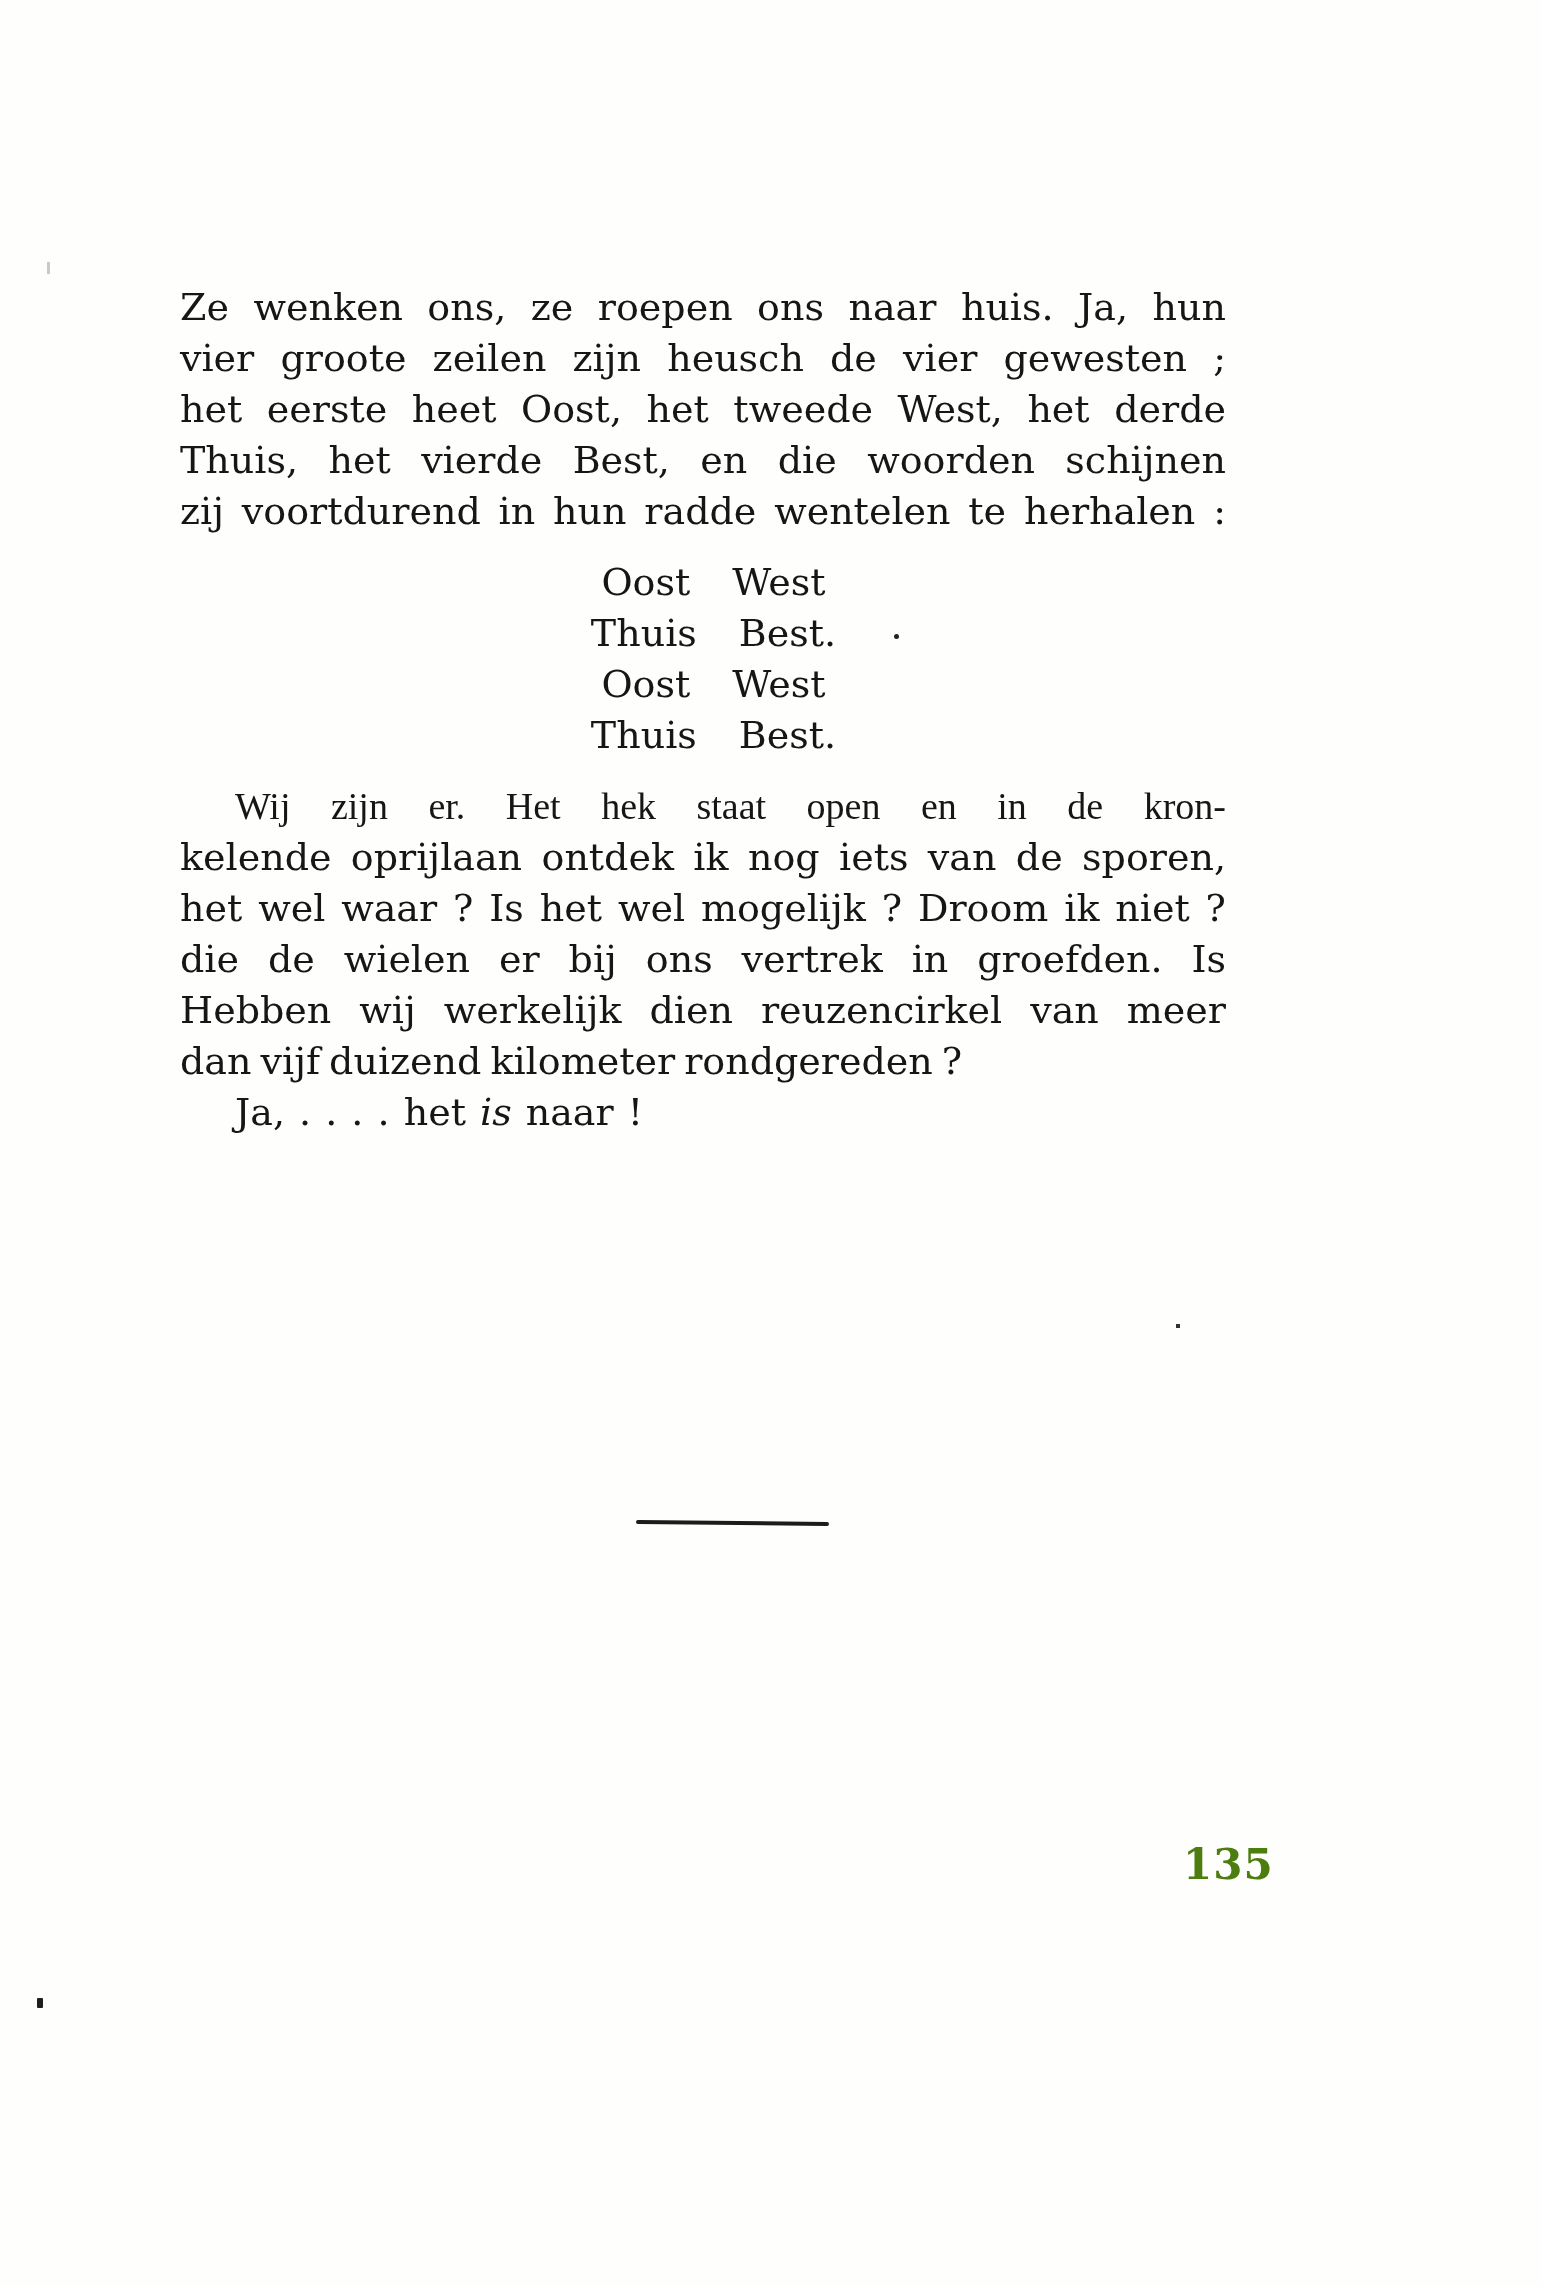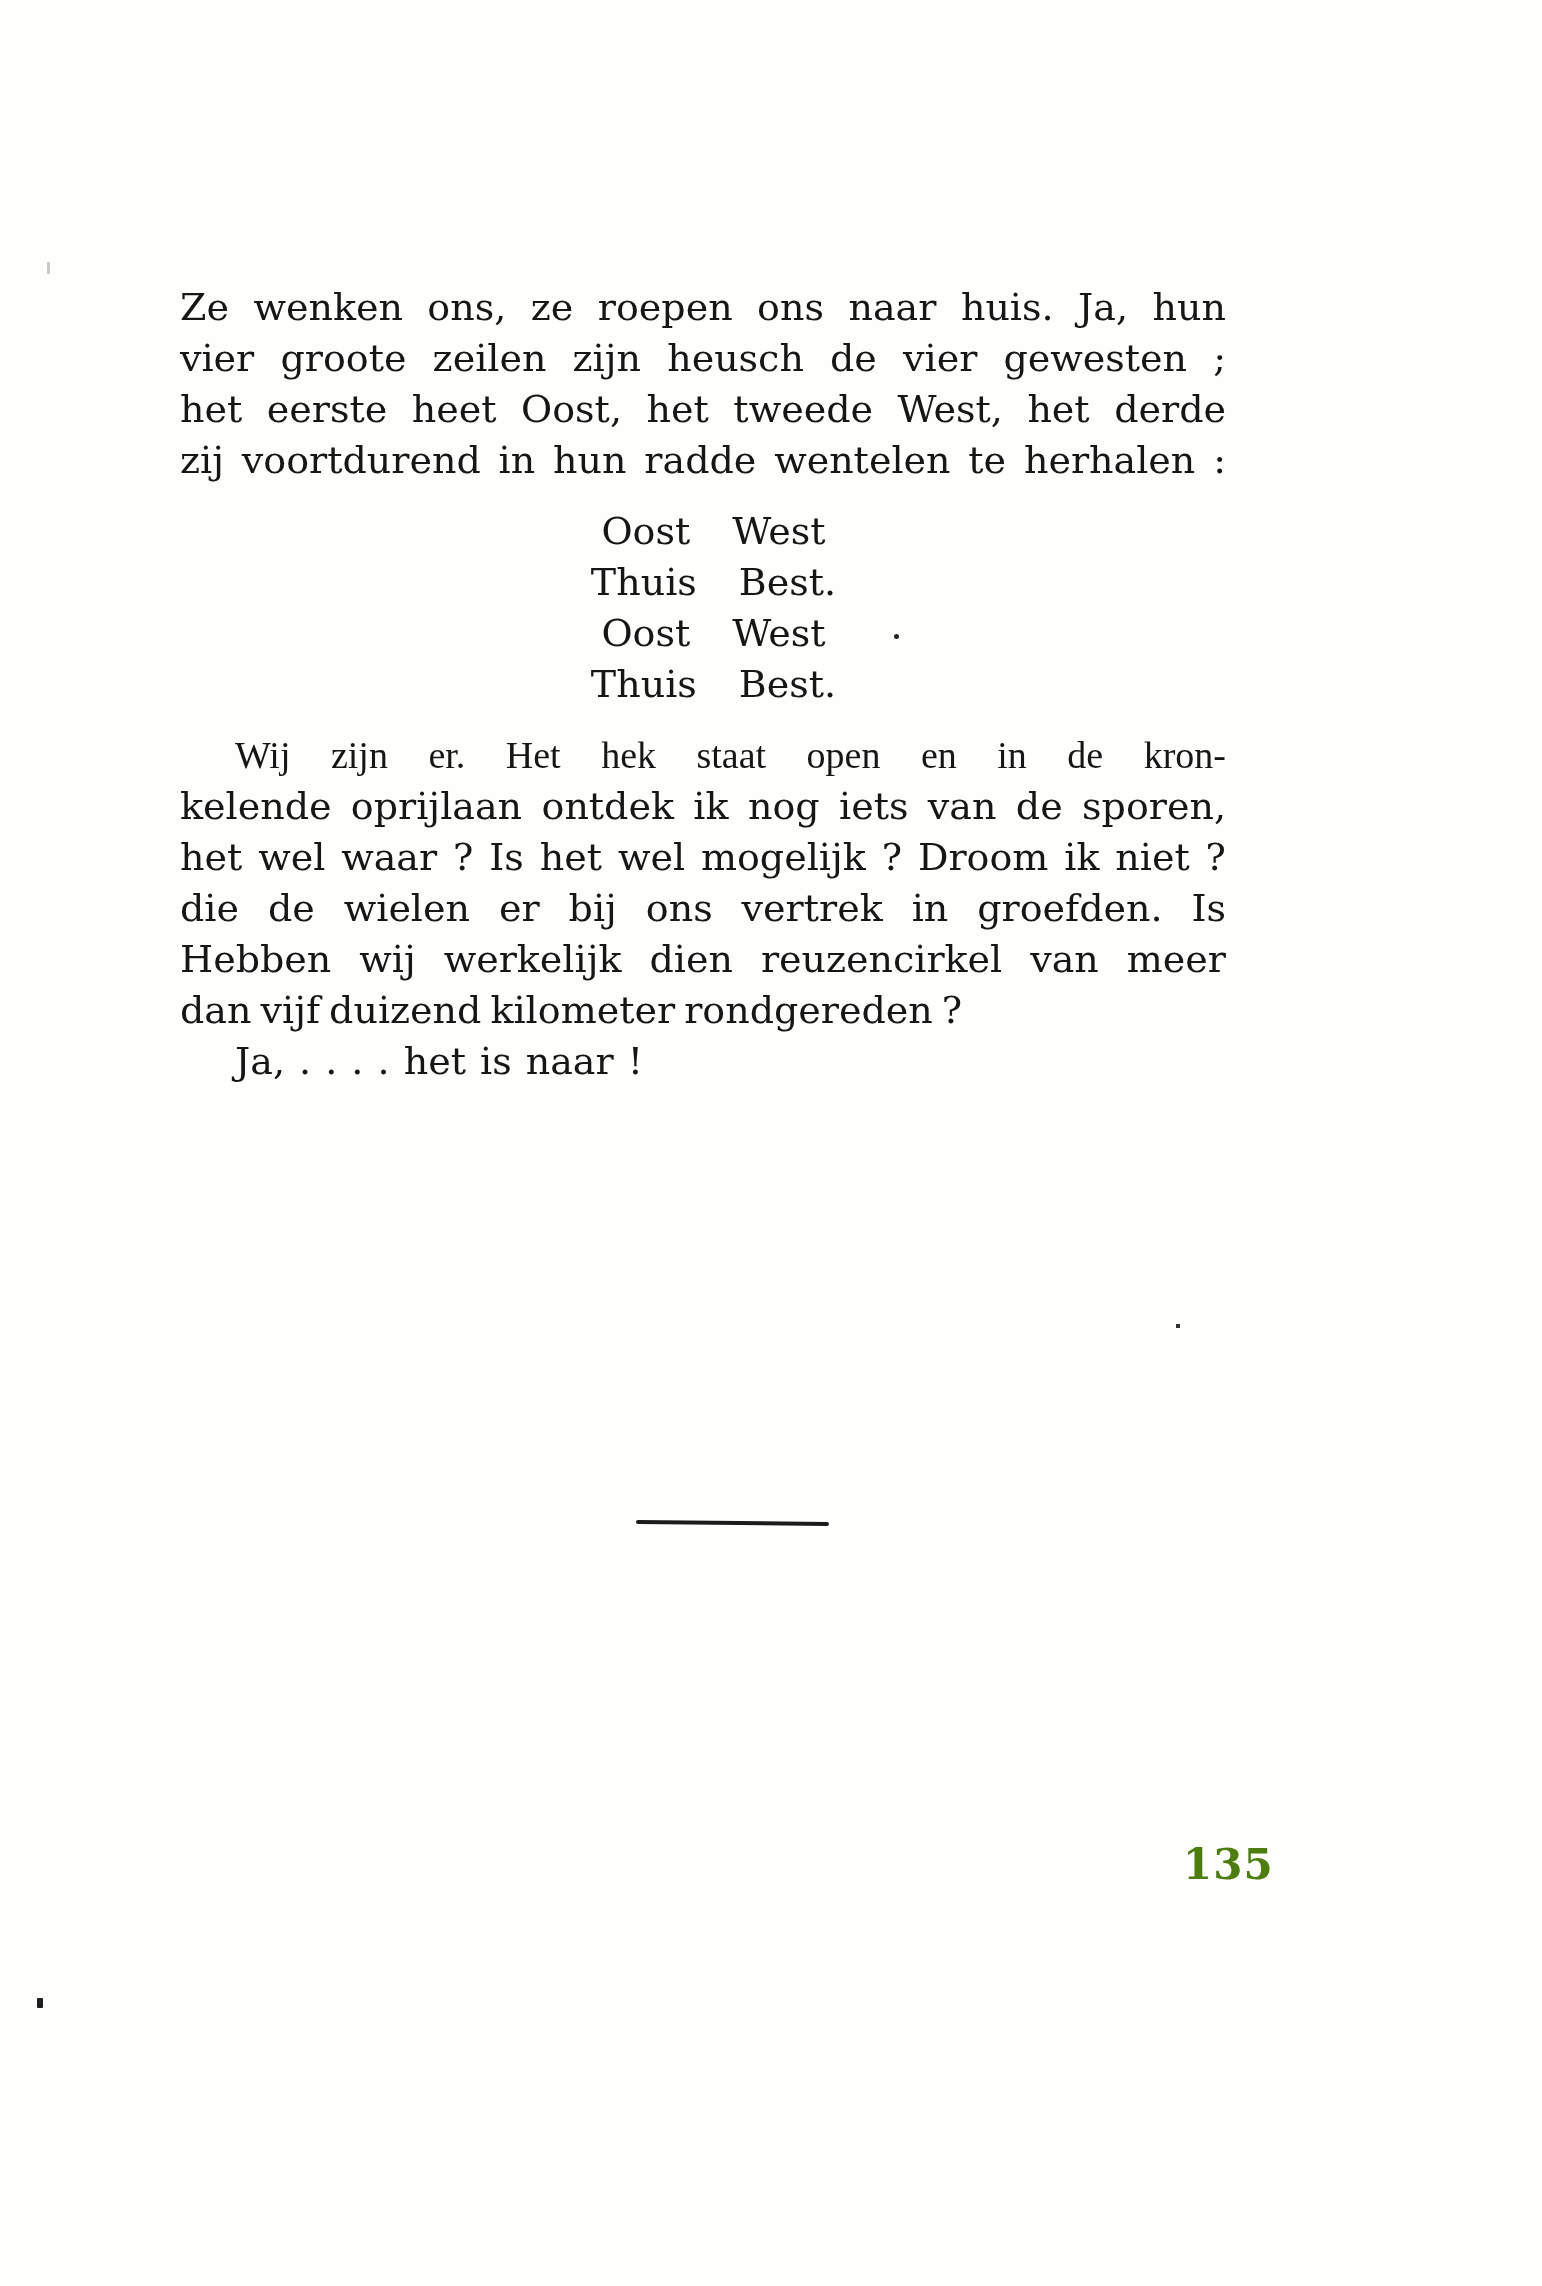--- a/index.html
+++ b/index.html
@@ -50,20 +50,21 @@
     text-align-last: center;
   }
   .closing {
     text-align: left;
     text-align-last: left;
     text-indent: 55px;
     white-space: pre-wrap;
     word-spacing: 2px;
   }
   .closing .italic {
+    font-style: italic;
   }
   .divider {
     position: absolute;
     left: 636px;
     top: 1521px;
     width: 193px;
     height: 4px;
     background: #1c1c1c;
     border-radius: 2px;
     transform: rotate(0.6deg);
@@ -109,20 +110,21 @@
 <div class="page">
 
   <span class="speck top-left-dash"></span>
 
   <div class="text-block">
 
     <div>
       <div class="line">Ze wenken ons, ze roepen ons naar huis. Ja, hun</div>
       <div class="line">vier groote zeilen zijn heusch de vier gewesten ;</div>
       <div class="line">het eerste heet Oost, het tweede West, het derde</div>
+      <div class="line">Thuis, het vierde Best, en die woorden schijnen</div>
       <div class="line">zij voortdurend in hun radde wentelen te herhalen :</div>
     </div>
 
     <div class="poem">
       <div class="line">Oost West</div>
       <div class="line">Thuis Best.</div>
       <div class="line">Oost West</div>
       <div class="line">Thuis Best.</div>
     </div>
 

